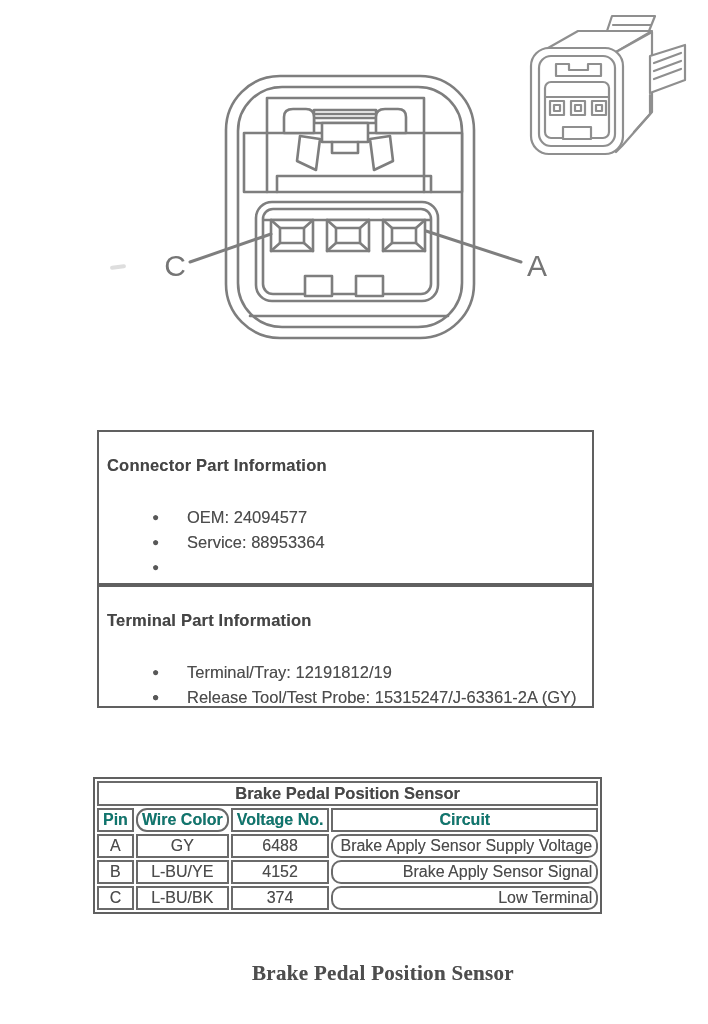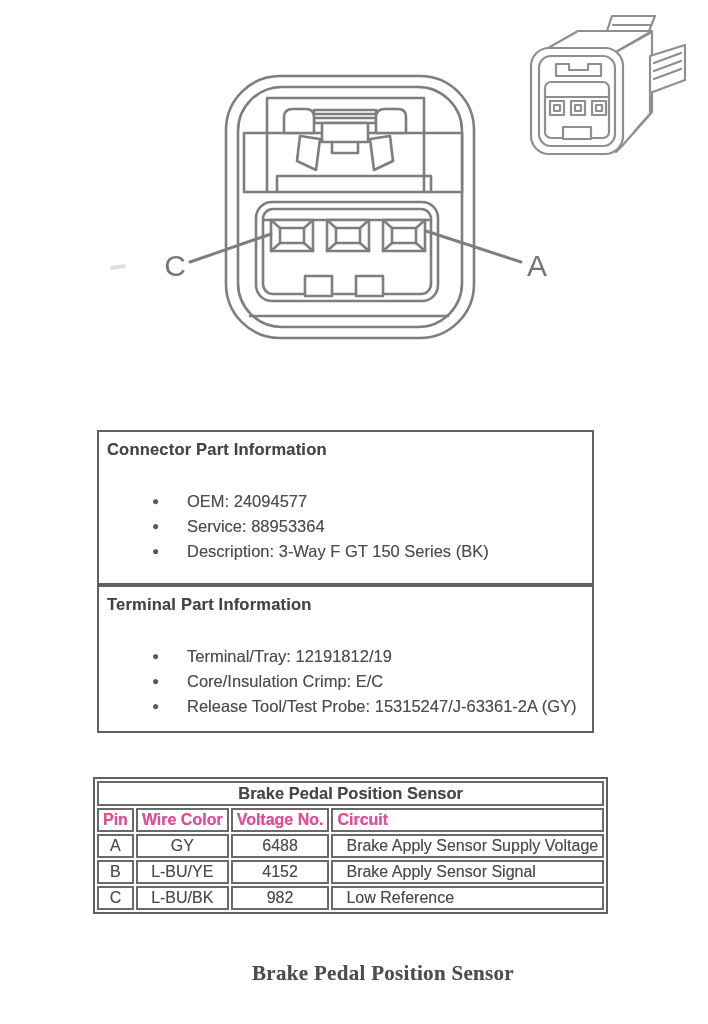--- a/index.html
+++ b/index.html
@@ -18,44 +18,44 @@
   
   .figure-svg{position:absolute;left:0;top:0;}
 
   
   .info-box{
     position:absolute;left:97px;top:430px;width:497px;
     border:2px solid #606060;background:#fff;
   }
   .info-section{position:relative;padding:8px 10px 0 8px;}
   .info-section.s1{height:151px;}
-  .info-section.s2{height:144px;}
-  .info-title{font-size:16.5px;font-weight:bold;color:#454545;letter-spacing:.2px;}
+  .info-section.s2{height:119px;}
+  .info-title{font-size:16.5px;font-weight:bold;color:#454545;letter-spacing:.2px;margin-top:16px;}
   .info-list{list-style:none;margin:30px 0 0 0;padding:0;}
   .info-list li{position:relative;padding-left:80px;font-size:16.5px;line-height:25px;color:#4d4d4d;}
   .bullet{position:absolute;left:45px;top:0;font-size:12px;color:#585858;}
   .info-divider{height:2px;background:#fff;border-top:2px solid #606060;border-bottom:2px solid #606060;}
 
   
   .pin-table{
     position:absolute;left:93px;top:777px;width:501px;
     border:2px solid #606060;background:#fff;
     border-collapse:separate;border-spacing:2px;
     font-size:16px;color:#4c4c4c;
   }
   .pin-table th,.pin-table td{
     border:2px solid #6a6a6a;padding:1px 4px;height:23px;
     font-size:16px;white-space:nowrap;
   }
   .pin-table .t-title{font-weight:bold;text-align:center;height:25px;font-size:16.5px;color:#474747;}
-  .pin-table th{font-weight:bold;text-align:left;color:#ec4899;}
+  .pin-table th{font-weight:bold;text-align:center;color:#0f766e;}
   .pin-table td{text-align:center;font-weight:normal;}
-  .pin-table td.fn{text-align:left;padding-left:13px;}
+  .pin-table td.fn{text-align:right;padding-left:7px;border-radius:10px;}
   .col-pin{width:34px;}
-  .col-wire{width:90px;}
+  .col-wire{width:90px;border-radius:11px;}
   .col-ckt{width:94px;}
 
   
   .caption{
     position:absolute;top:961px;left:0;width:708px;padding-left:58px;
     text-align:center;
     font-family:"Liberation Serif", serif;
     font-weight:bold;font-size:21px;color:#4e4e4e;letter-spacing:.3px;
   }
 
@@ -169,37 +169,35 @@
         <li>
           <span class="bullet">●</span>
           <span class="soft">OEM: 24094577</span>
         </li>
         <li>
           <span class="bullet">●</span>
           <span class="soft">Service: 88953364</span>
         </li>
         <li>
           <span class="bullet">●</span>
-          <span class="soft">Description: 3-Way F GT 150 Series (BK)</span>
         </li>
       </ul>
     </div>
 
     <div class="info-divider"></div>
 
     <div class="info-section s2">
       <div class="info-title soft">Terminal Part Information</div>
       <ul class="info-list">
         <li>
           <span class="bullet">●</span>
           <span class="soft">Terminal/Tray: 12191812/19</span>
         </li>
         <li>
           <span class="bullet">●</span>
-          <span class="soft">Core/Insulation Crimp: E/C</span>
         </li>
         <li>
           <span class="bullet">●</span>
           <span class="soft">Release Tool/Test Probe: 15315247/J-63361-2A (GY)</span>
         </li>
       </ul>
     </div>
   </div>
 
   <table class="pin-table">
@@ -221,21 +219,21 @@
       </tr>
       <tr>
         <td class="soft">B</td>
         <td class="soft">L-BU/YE</td>
         <td class="soft">4152</td>
         <td class="fn soft">Brake Apply Sensor Signal</td>
       </tr>
       <tr>
         <td class="soft">C</td>
         <td class="soft">L-BU/BK</td>
-        <td class="soft">982</td>
-        <td class="fn soft">Low Reference</td>
+        <td class="soft">374</td>
+        <td class="fn soft">Low Terminal</td>
       </tr>
     </tbody>
   </table>
 
   <div class="caption soft">Brake Pedal Position Sensor</div>
 
 </div>
 
 </body></html>

